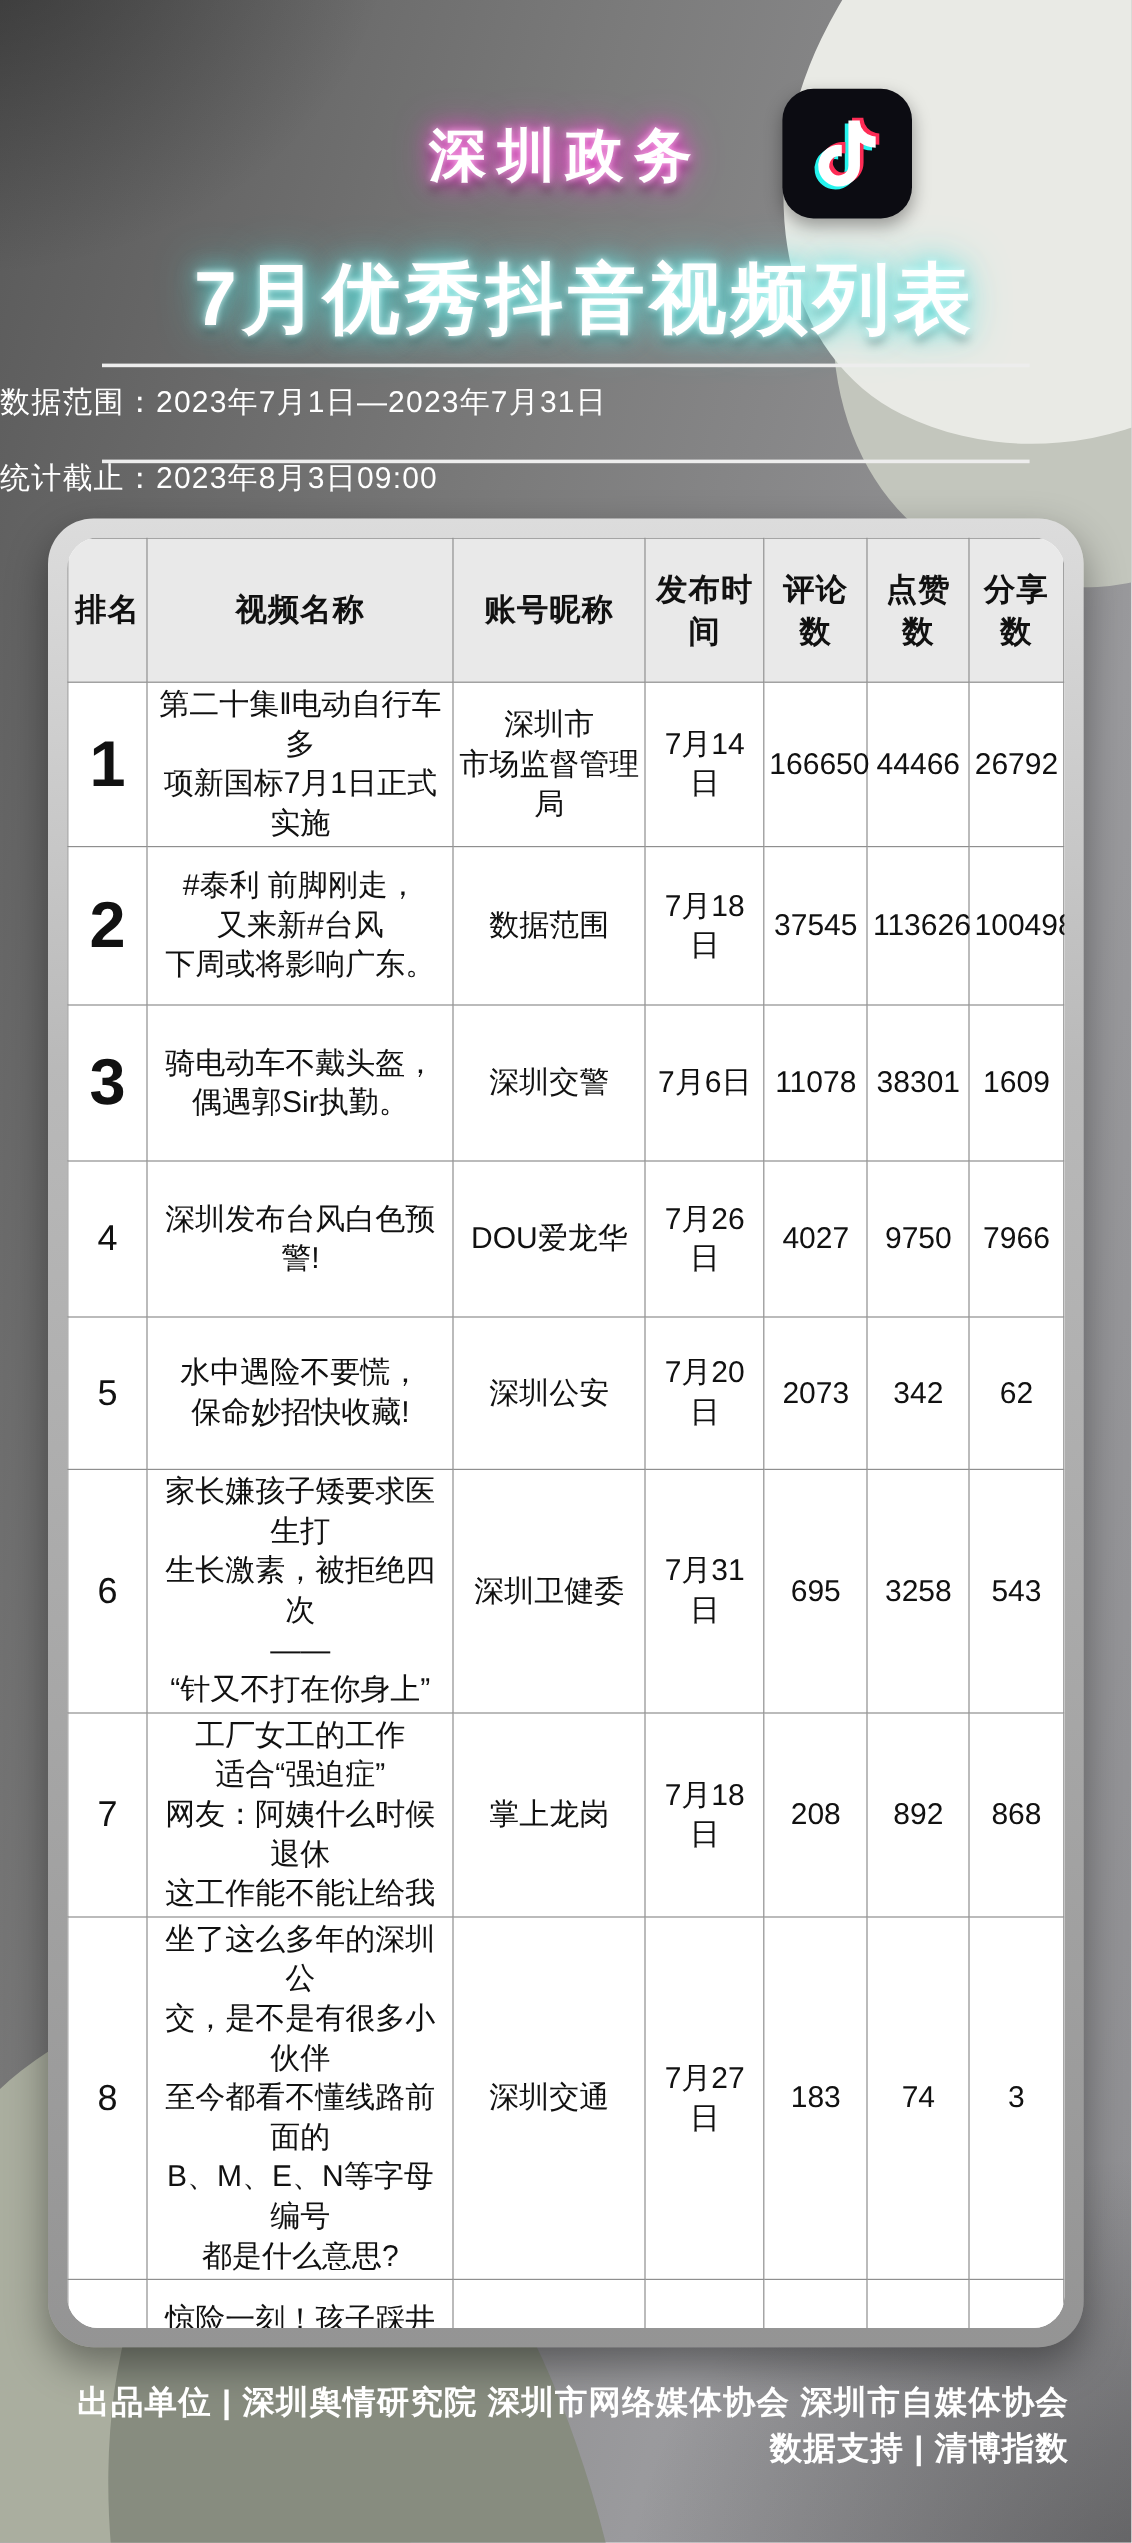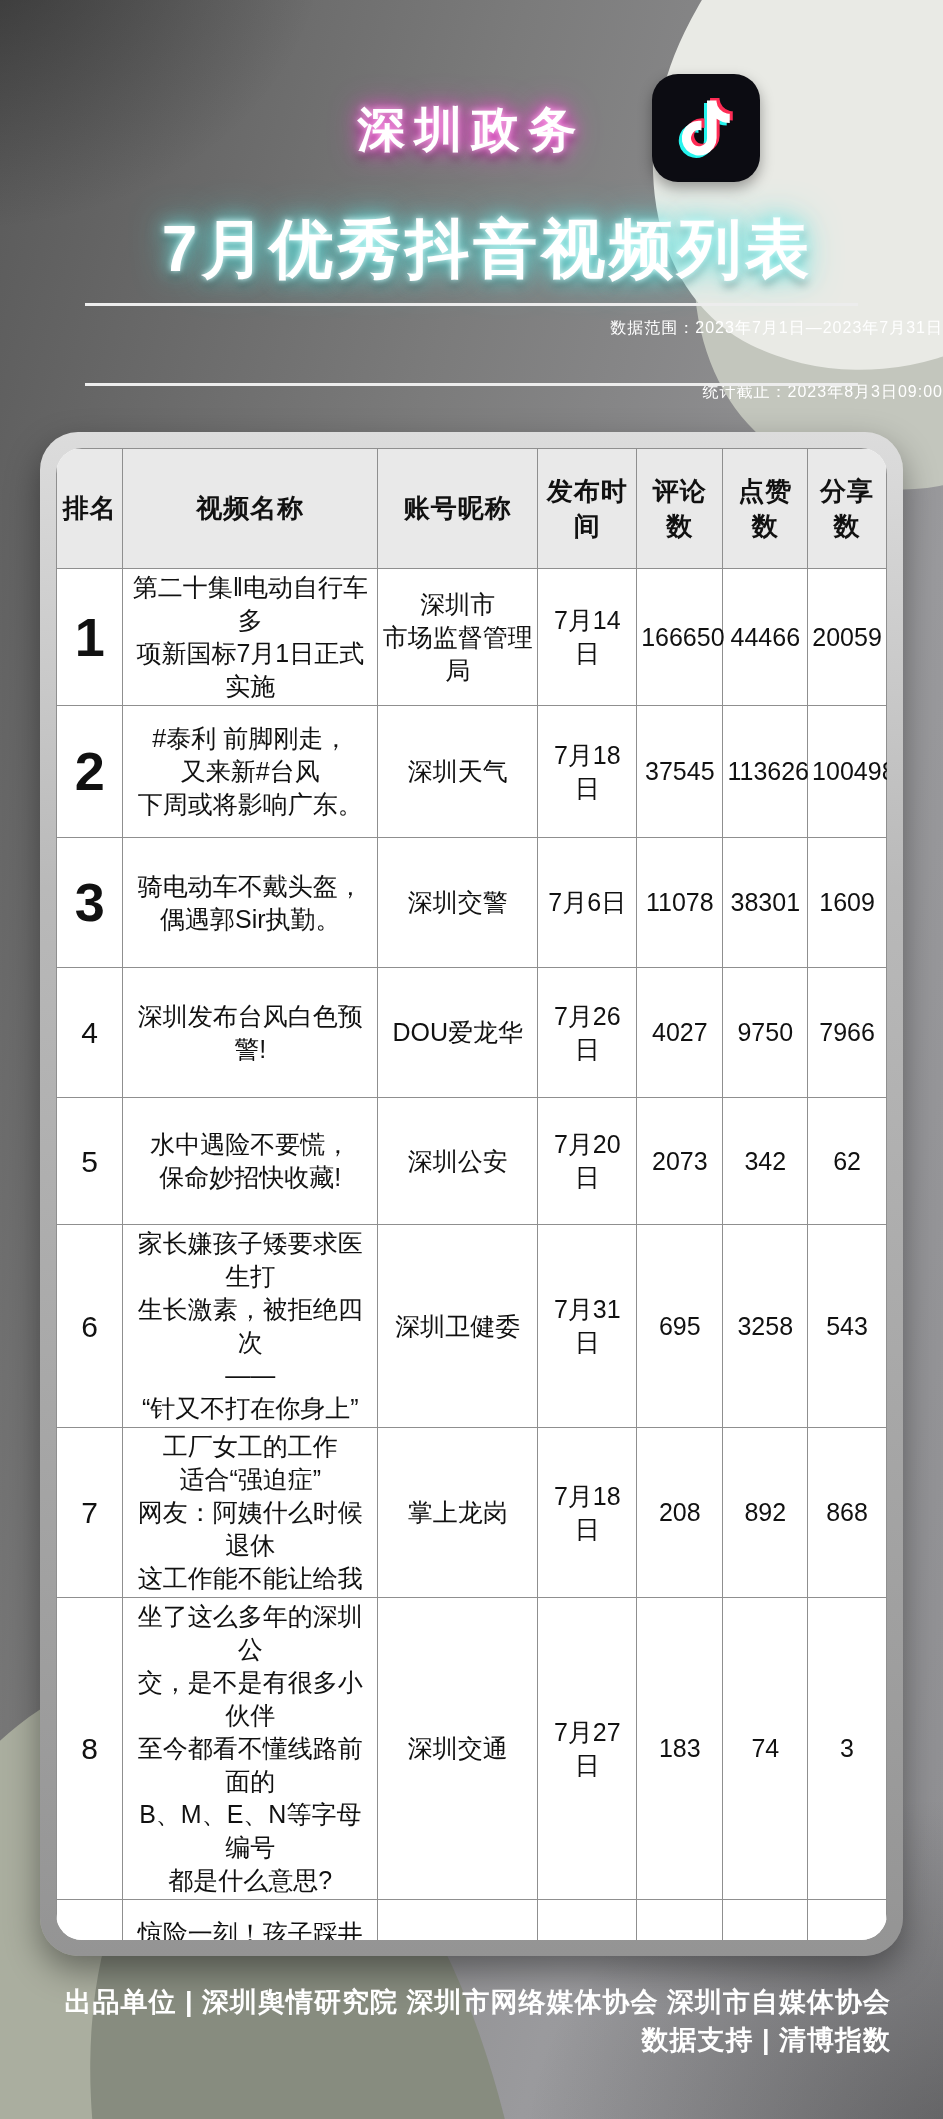--- a/index.html
+++ b/index.html
@@ -28,22 +28,22 @@
   .title2{position:absolute;top:190px;left:0;width:100%;margin:16px;text-align:center;
     font-size:64px;font-weight:900;letter-spacing:4px;color:#ffffff;
     text-shadow:0 0 6px #d8fffd,0 0 18px #6fe9e6,0 0 36px #4cdedb,0 6px 8px rgba(0,0,0,.35);}
   .douyin-logo{position:absolute;top:74px;left:652px;width:108px;height:108px;background:#0c0c12;
     border-radius:26px;display:flex;align-items:center;justify-content:center;
     box-shadow:0 6px 14px rgba(0,0,0,.35);}
   .douyin-logo svg{width:66px;height:66px;}
   .rule{position:absolute;left:85px;width:773px;height:3px;background:#ededed;z-index:3;}
   .rule-top{top:303px;}
   .rule-bottom{top:383px;}
-  .date-line{position:absolute;left:0;width:100%;margin:0;text-align:right;z-index:3;
-    color:#ffffff;font-size:16px;letter-spacing:1px;}
+  .date-line{position:absolute;left:0;width:100%;margin:0;text-align:left;z-index:3;
+    color:#ffffff;font-size:25px;letter-spacing:1px;}
   .date-1{top:318px;}
   .date-2{top:352px;margin-top:30px;}
 
   
   .card{position:absolute;z-index:3;top:432px;left:40px;width:863px;height:1524px;
     border-radius:38px;padding:16px;box-sizing:border-box;
     background:linear-gradient(180deg,#dcdcdc 0%,#b9b9b9 30%,#949494 100%);
     box-shadow:0 14px 34px rgba(0,0,0,.4);}
   .card-inner{width:100%;height:100%;border-radius:26px;overflow:hidden;background:#ffffff;}
   table{width:100%;height:100%;border-collapse:collapse;table-layout:fixed;}
@@ -122,28 +122,28 @@
         <tbody>
             <tr>
     <td class="c-rank top-rank">1</td>
     <td class="c-video">第二十集‖电动自行车多
 项新国标7月1日正式实施</td>
     <td class="c-account">深圳市
 市场监督管理局</td>
     <td class="c-date">7月14日</td>
     <td class="c-num">166650</td>
     <td class="c-num">44466</td>
-    <td class="c-num">20059</td>
+    <td class="c-num">26792</td>
   </tr>
             <tr>
     <td class="c-rank top-rank">2</td>
     <td class="c-video">#泰利 前脚刚走，
 又来新#台风
 下周或将影响广东。</td>
-    <td class="c-account">深圳天气</td>
+    <td class="c-account">数据范围</td>
     <td class="c-date">7月18日</td>
     <td class="c-num">37545</td>
     <td class="c-num">113626</td>
     <td class="c-num">100498</td>
   </tr>
             <tr>
     <td class="c-rank top-rank">3</td>
     <td class="c-video">骑电动车不戴头盔，
 偶遇郭Sir执勤。</td>
     <td class="c-account">深圳交警</td>

